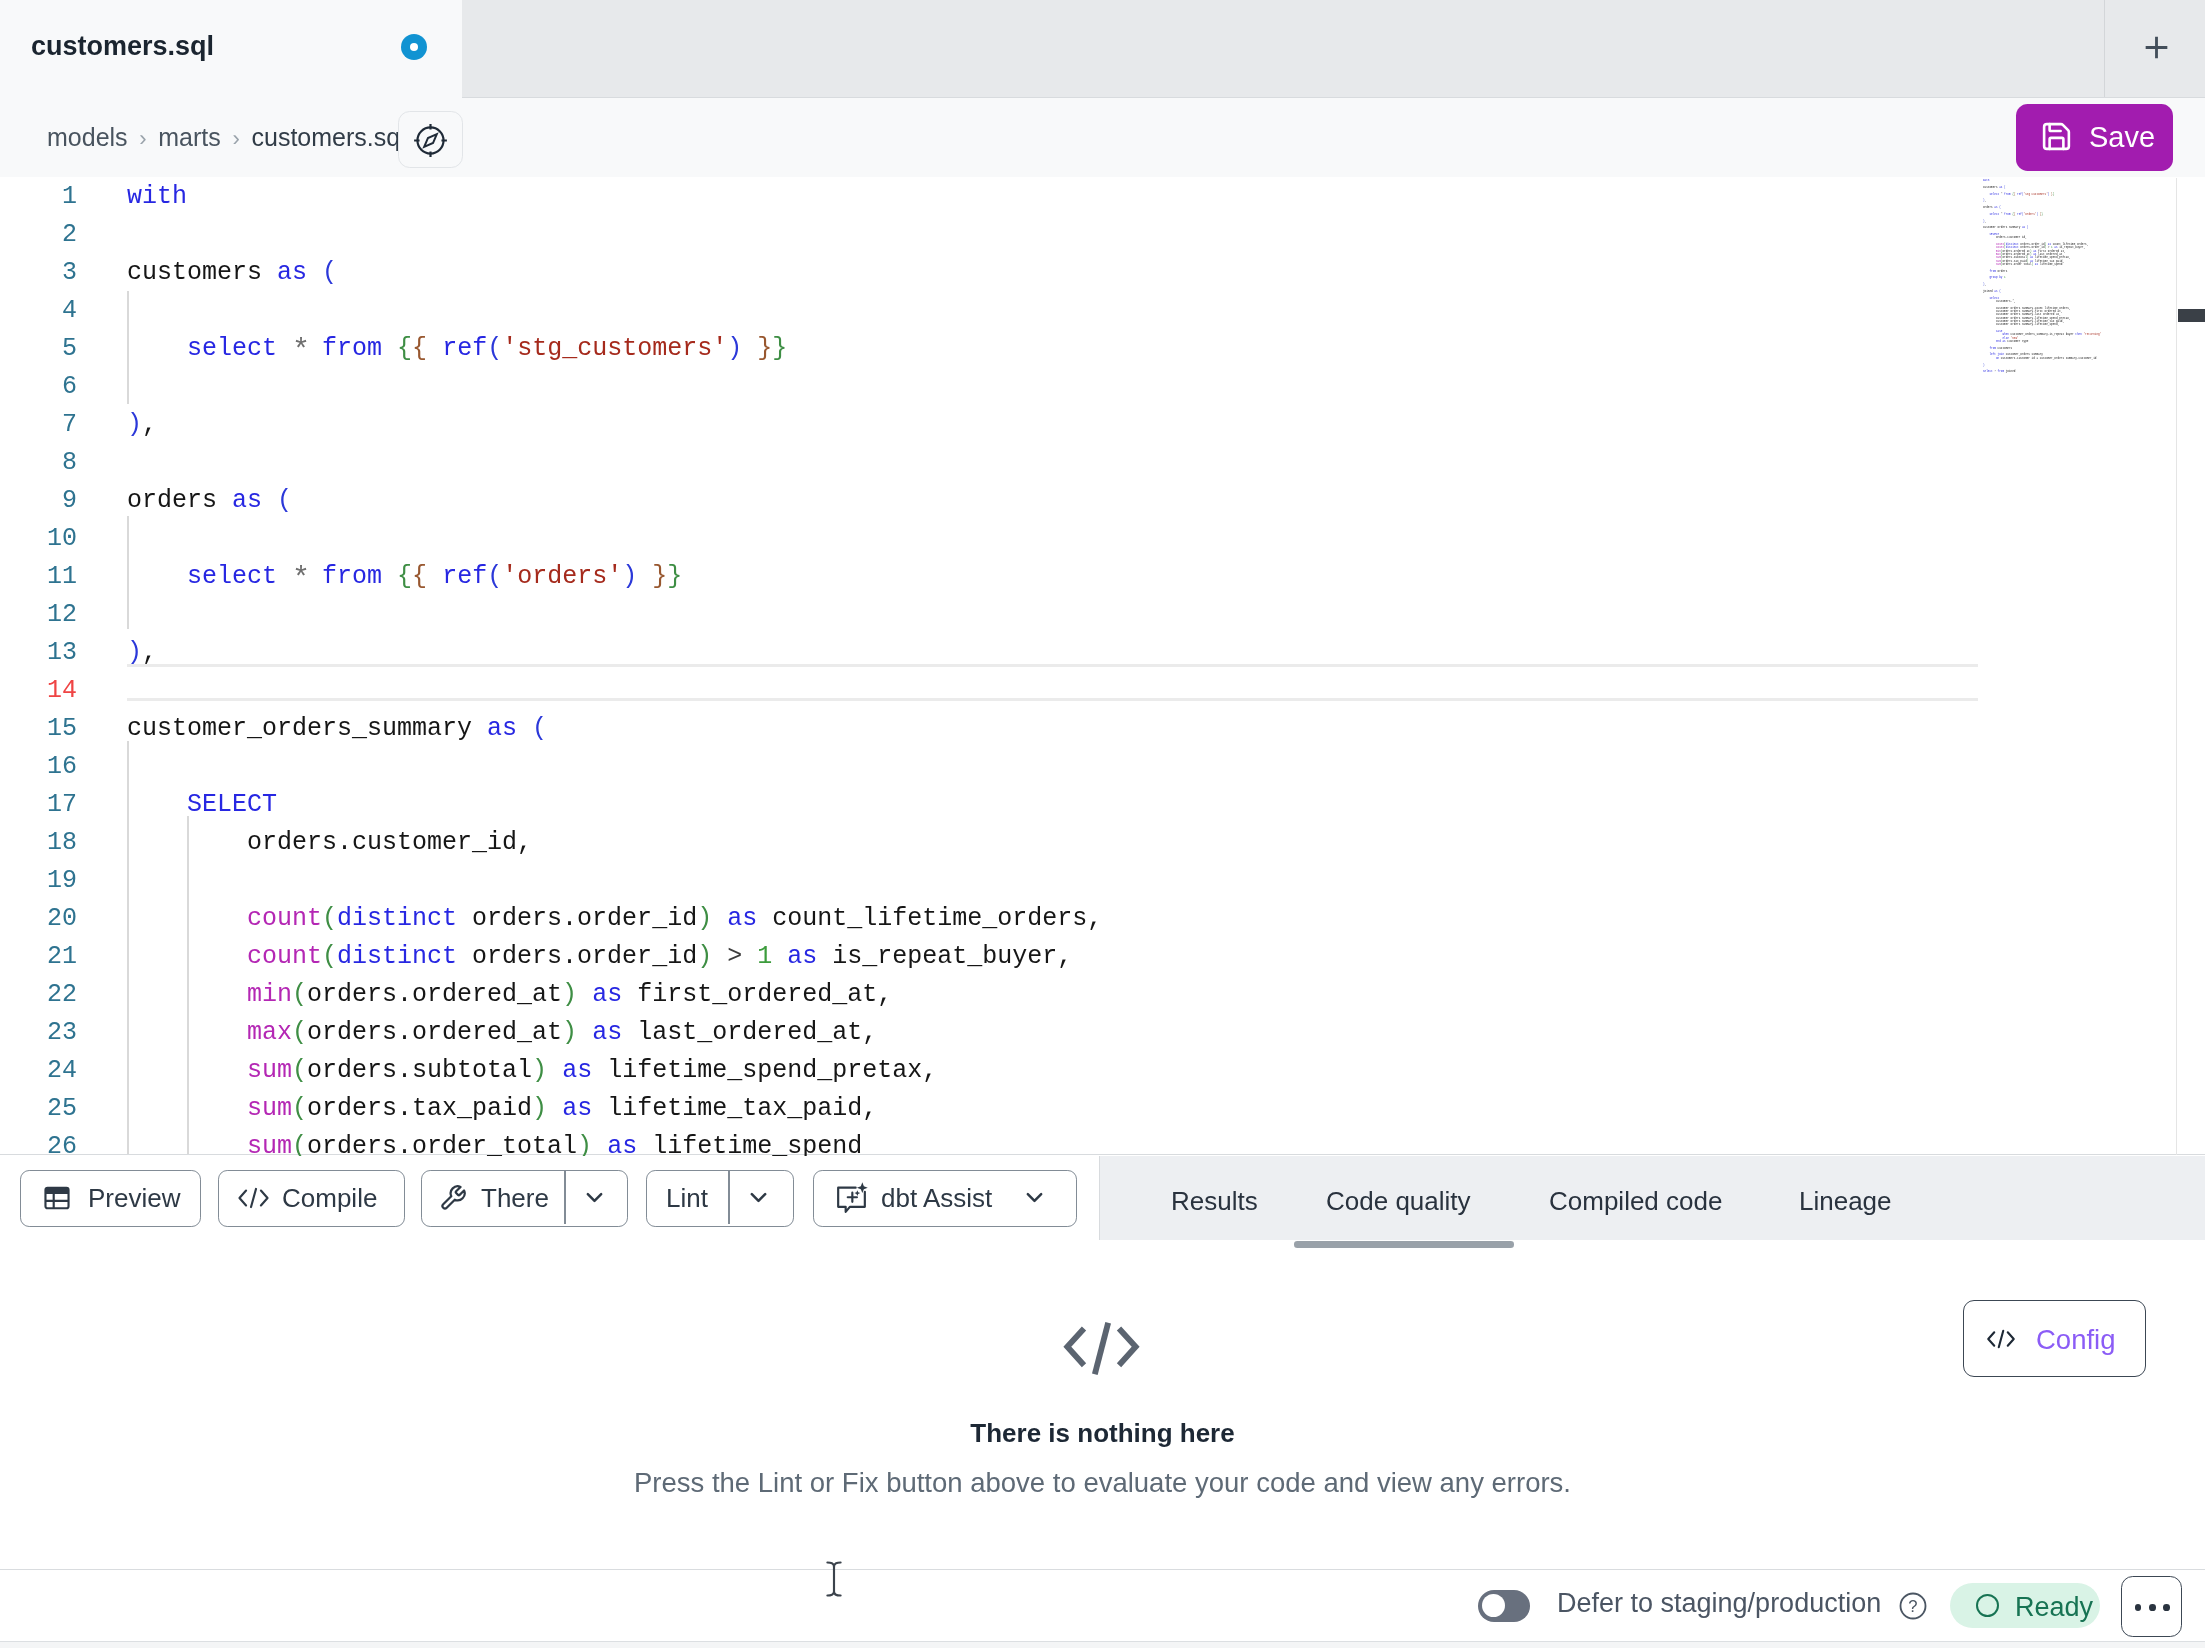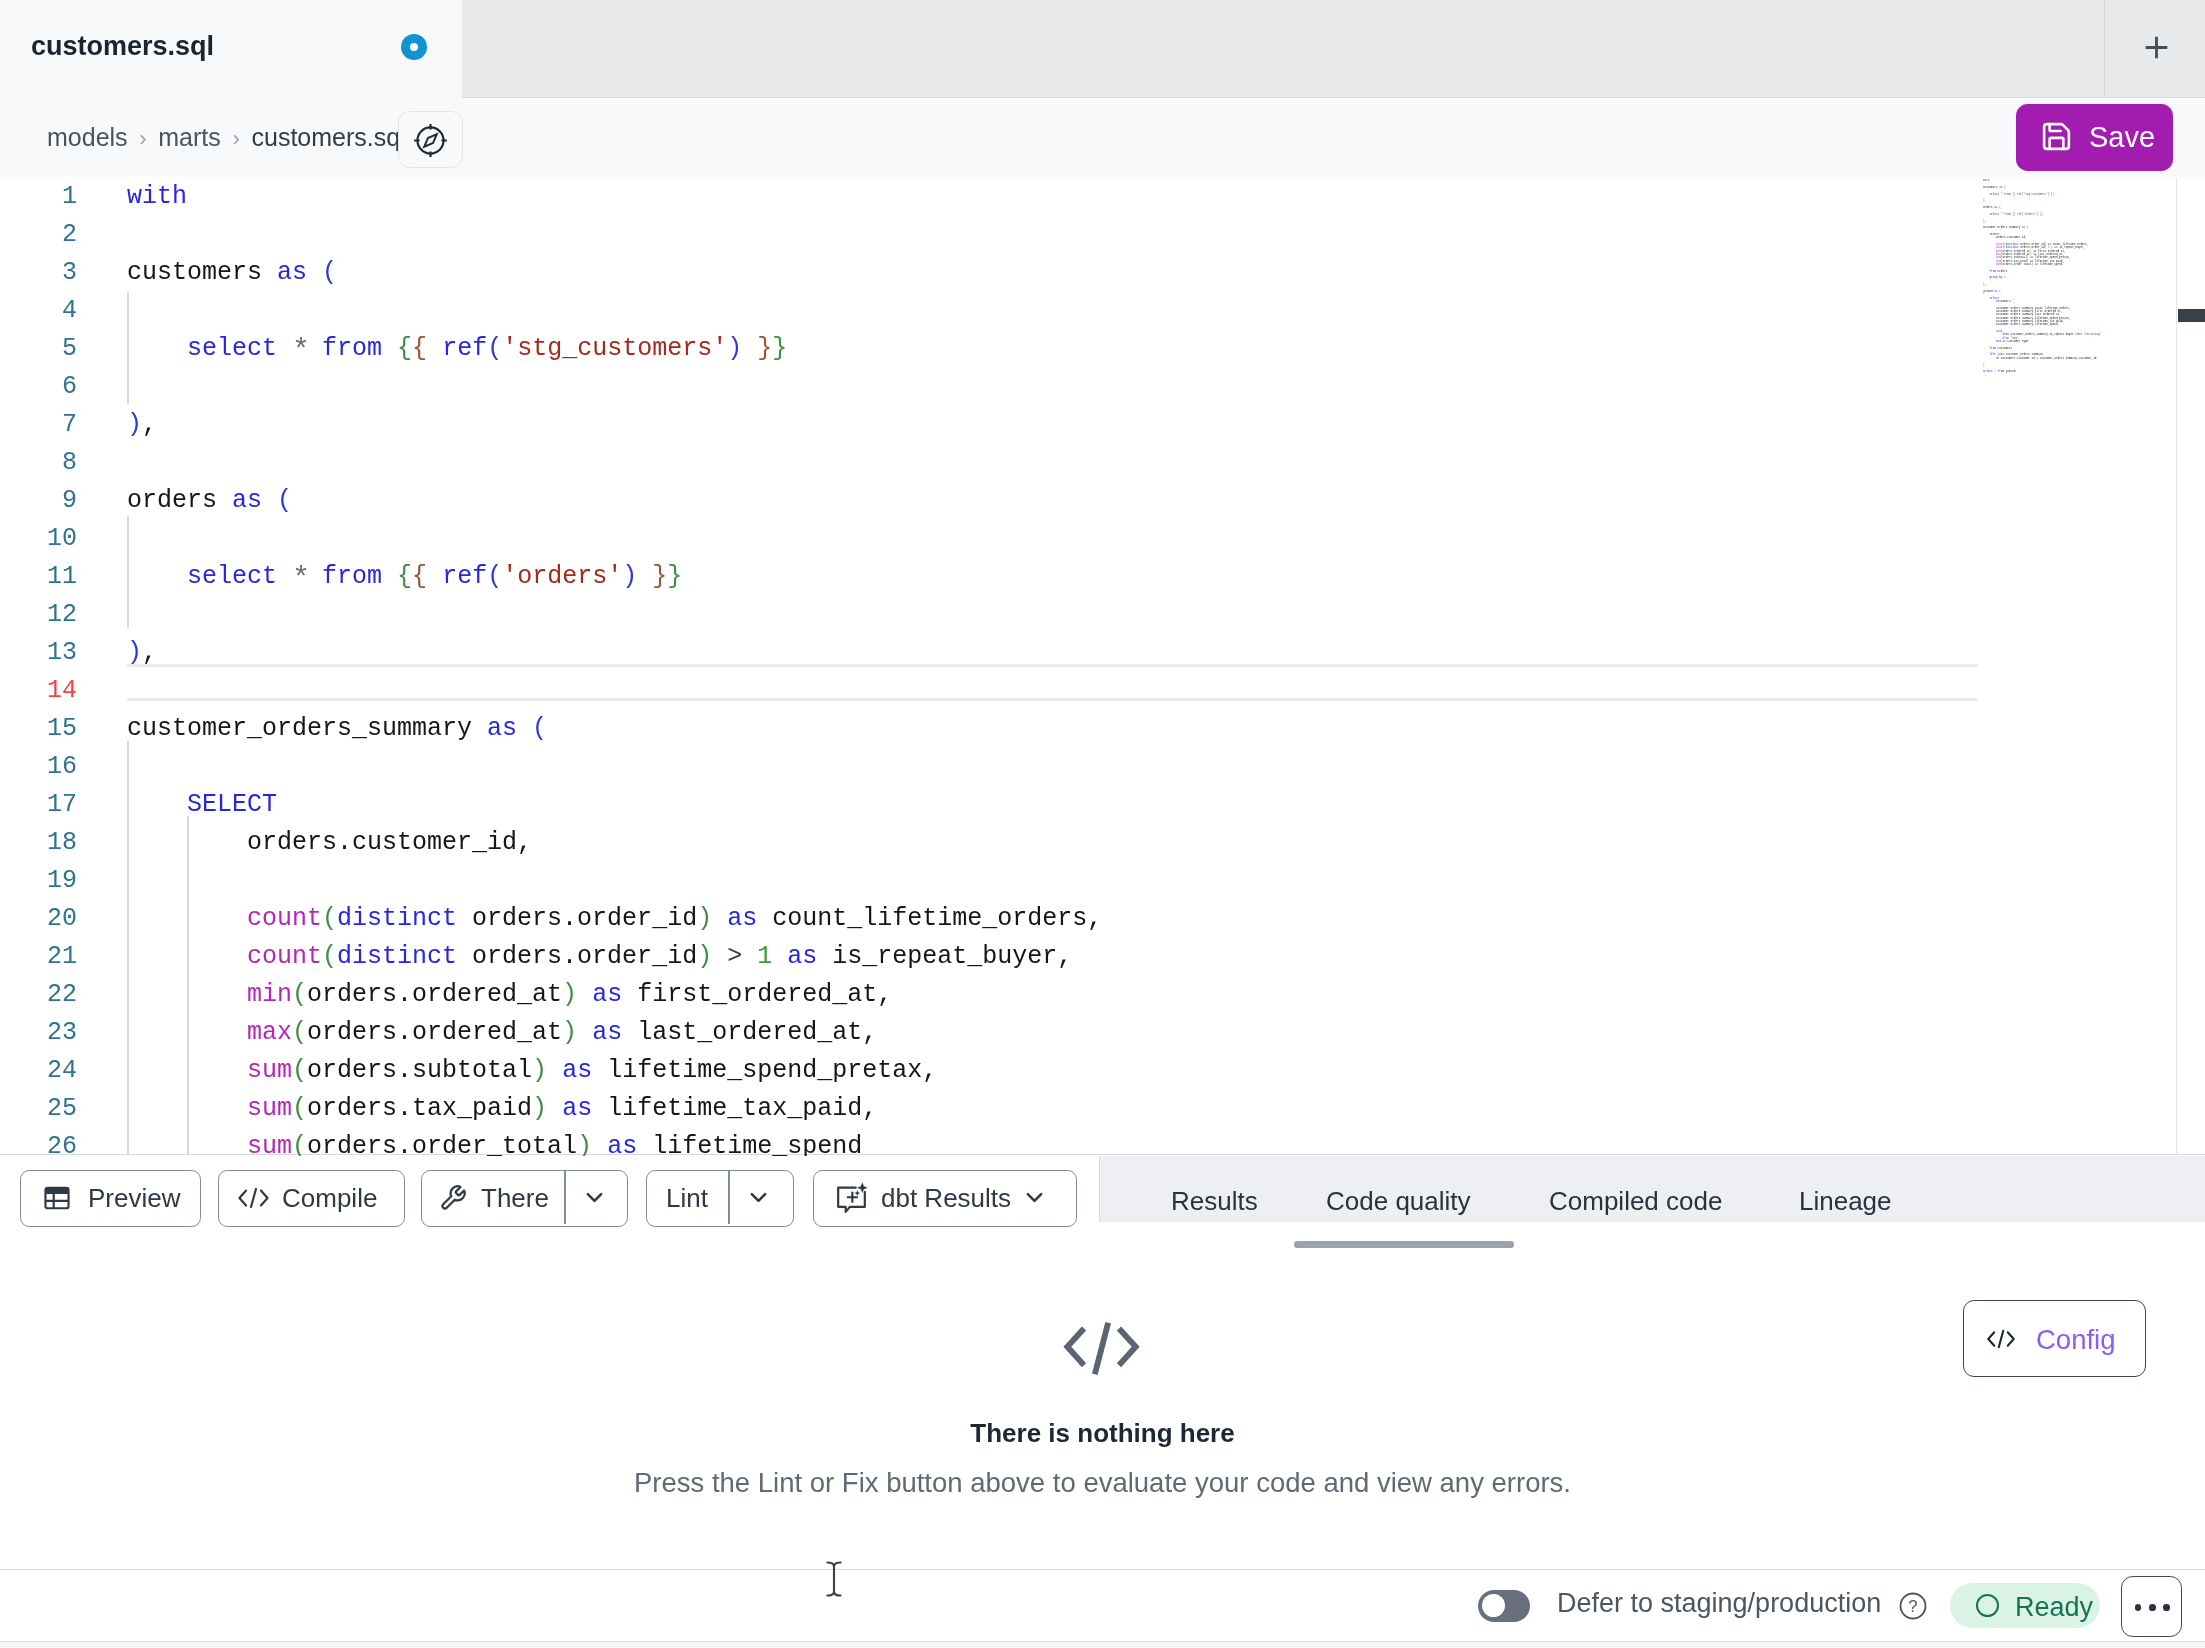--- a/index.html
+++ b/index.html
@@ -47,21 +47,21 @@
 .alb { position:absolute; left:127px; width:1851px; height:2.5px; background:#ebebeb; }
 #minimap { position:absolute; left:1983px; top:0.8px; transform:scale(0.108); transform-origin:0 0; color:#161616; line-height:31px; }
 #edgeline { position:absolute; left:2176px; top:0; width:0.8px; height:977px; background:#e5e5e5; }
 #thumb { position:absolute; left:2178px; top:131px; width:27.5px; height:12.5px; background:#3a4047; }
 
 
 #toolbar { left:0; top:1156px; width:2205px; height:93px; background:#fff; border-bottom:0.8px solid #cfd3d7; }
 .btn { position:absolute; top:14px; height:57px; border:1.7px solid #828c96; border-radius:9.2px; background:#fff; color:#2e3945; font-size:26px; }
 .btn .lbl { position:absolute; font-size:26px; color:#2e3945; }
 .vdiv { position:absolute; top:0; width:1.7px; height:53px; background:#828c96; }
-#tabs { position:absolute; left:1099px; top:0; width:1106px; height:66px; background:#edeff2; border-left:0.8px solid #d8dbde; }
+#tabs { position:absolute; left:1099px; top:0; width:1106px; height:84px; background:#edeff2; border-left:0.8px solid #d8dbde; }
 #tabs .tb { position:absolute; top:30px; font-size:26px; color:#29323e; }
 #underline { position:absolute; left:194px; top:85px; width:220px; height:6.7px; background:#99a1a9; border-radius:3.3px; }
 
 
 #results { left:0; top:1248px; width:2205px; height:321px; background:#fff; }
 #emptyicon { position:absolute; left:1063px; top:1321px; }
 #nothing { position:absolute; left:0; top:1418px; width:2205px; text-align:center; font-size:26px; font-weight:bold; color:#1d2835; }
 #pressthe { position:absolute; left:0; top:1467px; width:2205px; text-align:center; font-size:27.5px; color:#5e6a76; }
 #config { position:absolute; left:1963px; top:1300px; width:183px; height:77px; border:1.7px solid #3c4754; border-radius:11px; background:#fff; }
 #config svg { position:absolute; left:22px; top:27.5px; }
@@ -243,21 +243,21 @@
 <path d="M7 11 L15 19 L23 11"></path>
 </svg>
     </div>
   <div class="btn" style="left:813px; width:264px;">
       <svg style="position:absolute;left:20px;top:10px;" width="35" height="35" viewBox="0 0 42 42" fill="none" stroke="#2e3945" stroke-width="2.6">
 <path d="M37 13 V31 H19 L14 37 V31 H5 V8 H26" stroke-linejoin="round" stroke-linecap="round"></path>
 <path d="M16.5 19.5 H27.5 M22 14 V25" stroke-linecap="round"></path>
 <path fill="#2e3945" stroke="none" d="M34 1.5 L35.8 6.2 L40.5 8 L35.8 9.8 L34 14.5 L32.2 9.8 L27.5 8 L32.2 6.2 Z"></path>
 <path fill="#2e3945" stroke="none" d="M28 11 L29 13.5 L31.5 14.5 L29 15.5 L28 18 L27 15.5 L24.5 14.5 L27 13.5 Z"></path>
 </svg>
-      <span class="lbl" style="left:67px; top:11.7px;">dbt Results</span>
+      <span class="lbl" style="left:67px; top:11.7px;">dbt Assist</span>
       <svg style="position:absolute;left:208px;top:14px;" width="25" height="25" viewBox="0 0 30 30" fill="none" stroke="#2e3945" stroke-width="3" stroke-linecap="round" stroke-linejoin="round">
 <path d="M7 11 L15 19 L23 11"></path>
 </svg>
     </div>
   <div id="tabs">
     <span class="tb" style="left:71px;">Results</span>
     <span class="tb" style="left:226px;">Code quality</span>
     <span class="tb" style="left:449px;">Compiled code</span>
     <span class="tb" style="left:699px;">Lineage</span>
     <div id="underline"></div>

